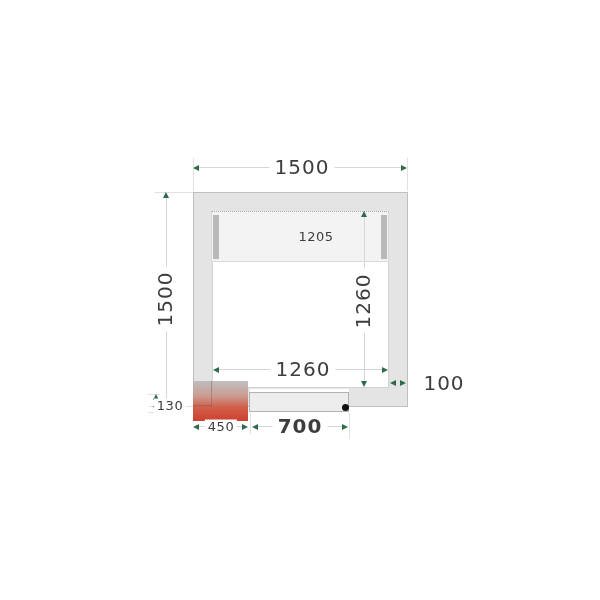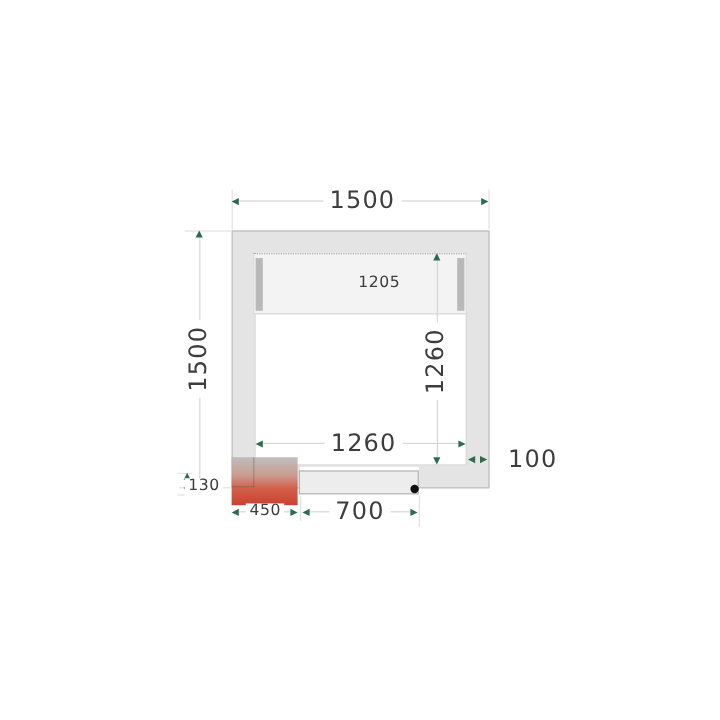--- a/index.html
+++ b/index.html
@@ -117,21 +117,21 @@
       <div class="arr left" style="left:193px;top:424px;"></div>
       <div class="arr right" style="left:242px;top:424px;"></div>
       <span class="dlabel small" style="left:221px;top:427px;">450</span>
     </div>
 
     <div>
       <div class="ext-line" style="left:349px;top:413px;width:1px;height:26px;"></div>
       <div class="dim-line" style="left:258px;top:426px;width:84px;height:1px;"></div>
       <div class="arr left" style="left:252px;top:424px;"></div>
       <div class="arr right" style="left:342px;top:424px;"></div>
-      <span class="dlabel" style="left:300px;top:426px;">700</span>
+      <span class="dlabel" style="left:300px;top:426px;font-weight:bold;">700</span>
     </div>
 
     <div>
       <div class="ext-line" style="left:148px;top:394px;width:12px;height:1px;"></div>
       <div class="ext-line" style="left:148px;top:412px;width:12px;height:1px;"></div>
       <div class="dim-line" style="left:156px;top:399px;width:1px;height:8px;"></div>
       <div class="arr up" style="left:153px;top:394px;"></div>
       <div class="arr down" style="left:153px;top:406px;"></div>
       <span class="dlabel small" style="left:170px;top:406px;">130</span>
     </div>

